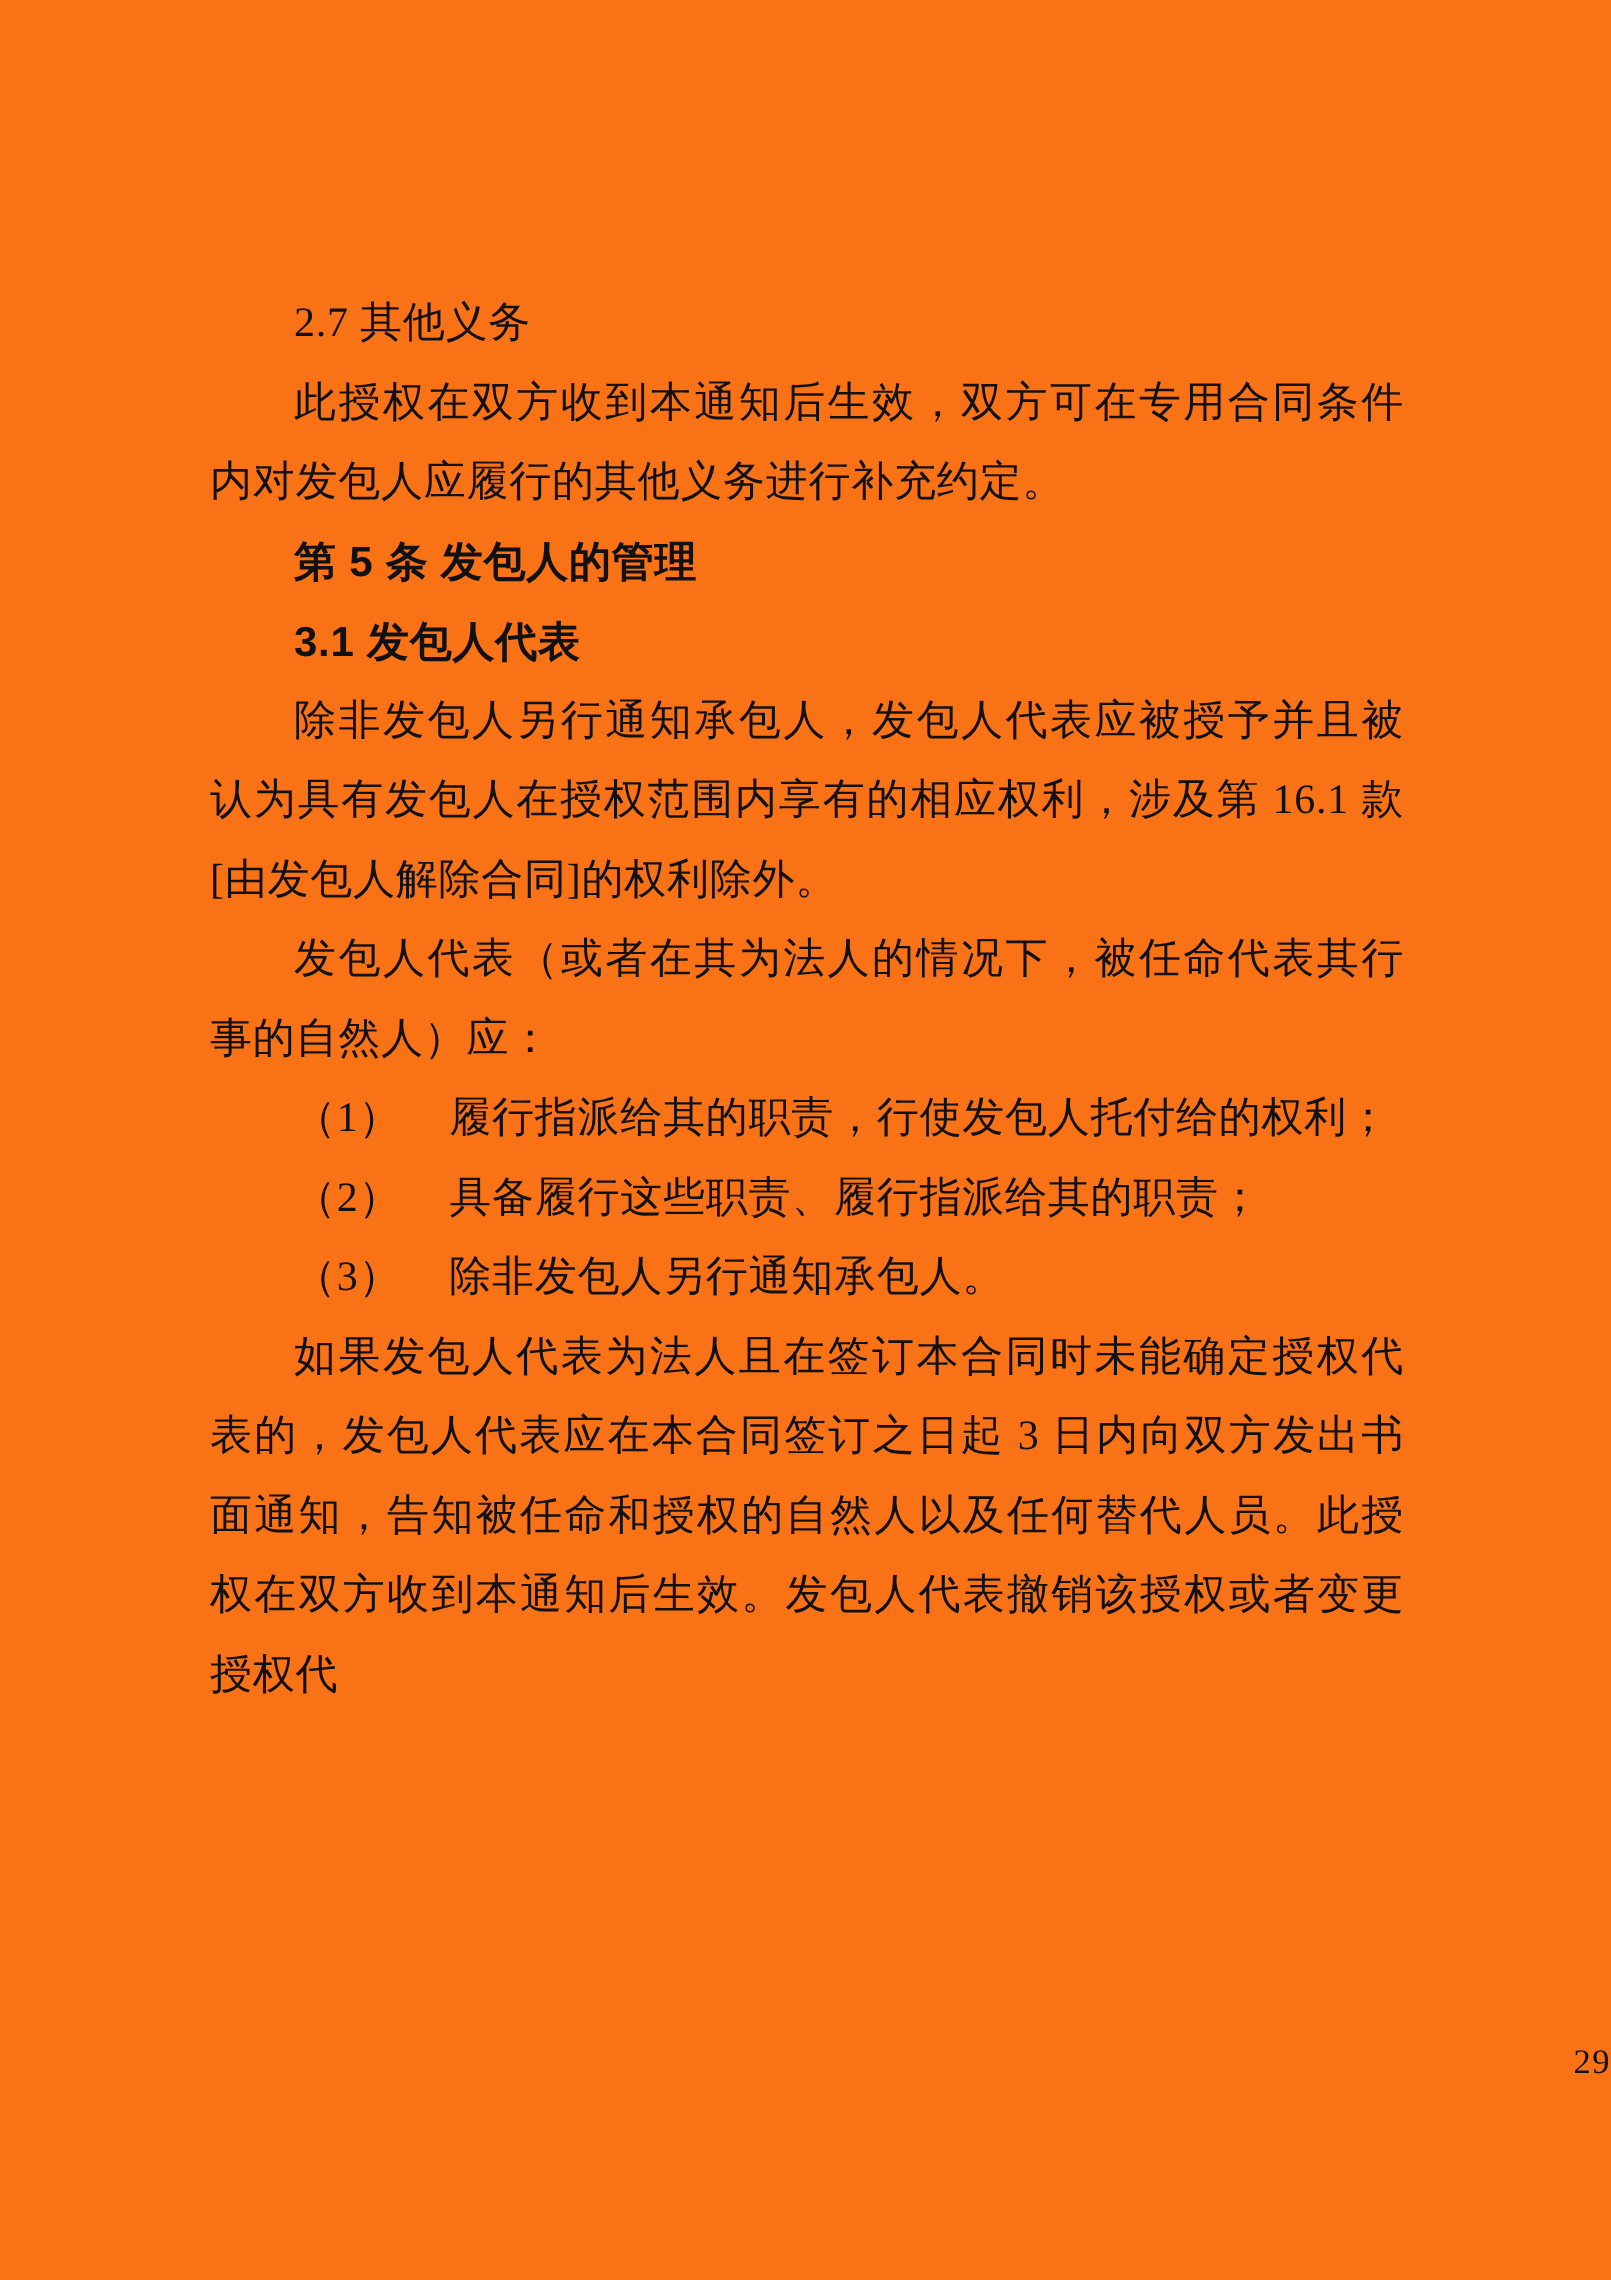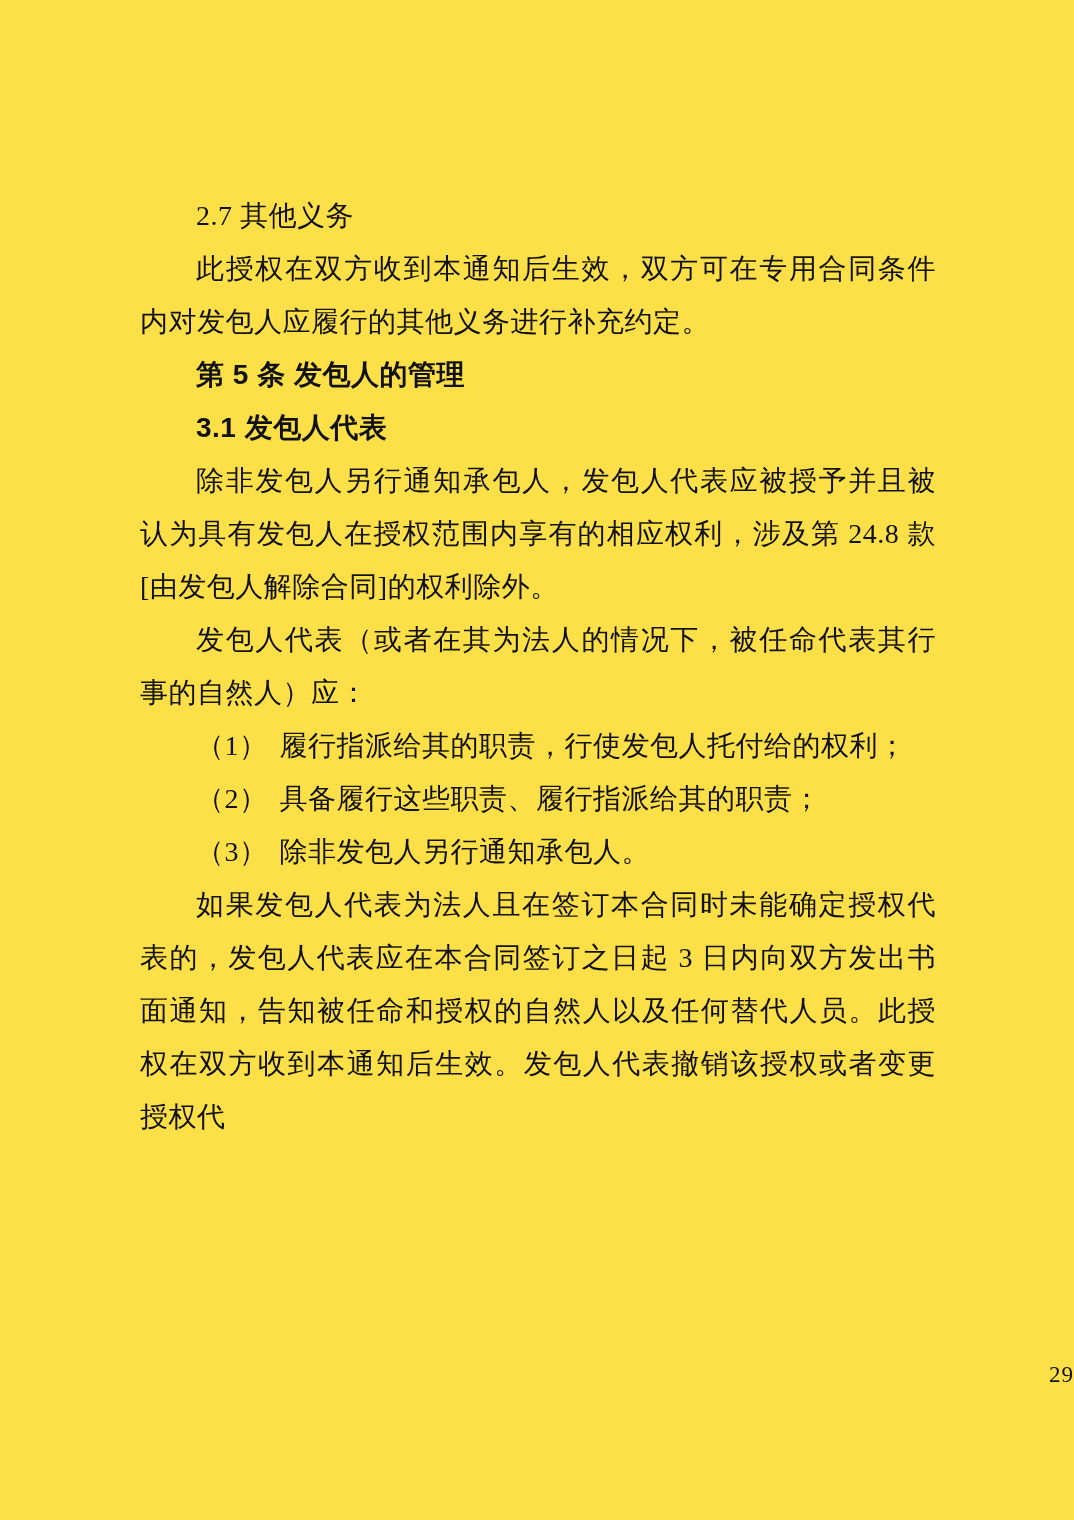--- a/index.html
+++ b/index.html
@@ -4,21 +4,21 @@
   <style>
     html, body {
       margin: 0;
       padding: 0;
       background: #ffffff;
     }
     .page {
       position: relative;
       width: 1074px;
       height: 1520px;
-      background: #fde047;
+      background: #f97316;
       color: #111111;
       font-family: "Liberation Serif", serif;
       overflow: hidden;
     }
     .content {
       position: absolute;
       left: 140px;
       top: 189px;
       width: 796px;
     }
@@ -39,21 +39,21 @@
     }
     .sub-heading {
       font-weight: normal;
     }
     .bold-heading {
       font-weight: bold;
       font-family: "Liberation Sans", "Liberation Serif", sans-serif;
       letter-spacing: 1px;
     }
     .list-item .li-text {
-      margin-left: 12px;
+      margin-left: 32px;
     }
     .page-number {
       position: absolute;
       left: 0;
       right: 0;
       top: 1362px;
       text-align: right;
       font-size: 23px;
       letter-spacing: 1px;
       font-family: "Liberation Serif", serif;
@@ -68,21 +68,21 @@
 
     <p class="sub-heading indent">2.7 其他义务</p>
 
     <p class="body-text indent justify">此授权在双方收到本通知后生效，双方可在专用合同条件内对发包人应履行的其他义务进行补充约定。</p>
 
     <p class="bold-heading indent">第 5 条 发包人的管理</p>
 
     <p class="bold-heading indent">3.1 发包人代表</p>
 
 
-    <p class="body-text indent justify">除非发包人另行通知承包人，发包人代表应被授予并且被认为具有发包人在授权范围内享有的相应权利，涉及第 24.8 款[由发包人解除合同]的权利除外。</p>
+    <p class="body-text indent justify">除非发包人另行通知承包人，发包人代表应被授予并且被认为具有发包人在授权范围内享有的相应权利，涉及第 16.1 款[由发包人解除合同]的权利除外。</p>
 
     <p class="body-text indent justify">发包人代表（或者在其为法人的情况下，被任命代表其行事的自然人）应：</p>
 
     <p class="body-text indent list-item">
       <span class="li-marker">（1）</span><span class="li-text">履行指派给其的职责，行使发包人托付给的权利；</span>
     </p>
 
     <p class="body-text indent list-item">
       <span class="li-marker">（2）</span><span class="li-text">具备履行这些职责、履行指派给其的职责；</span>
     </p>

